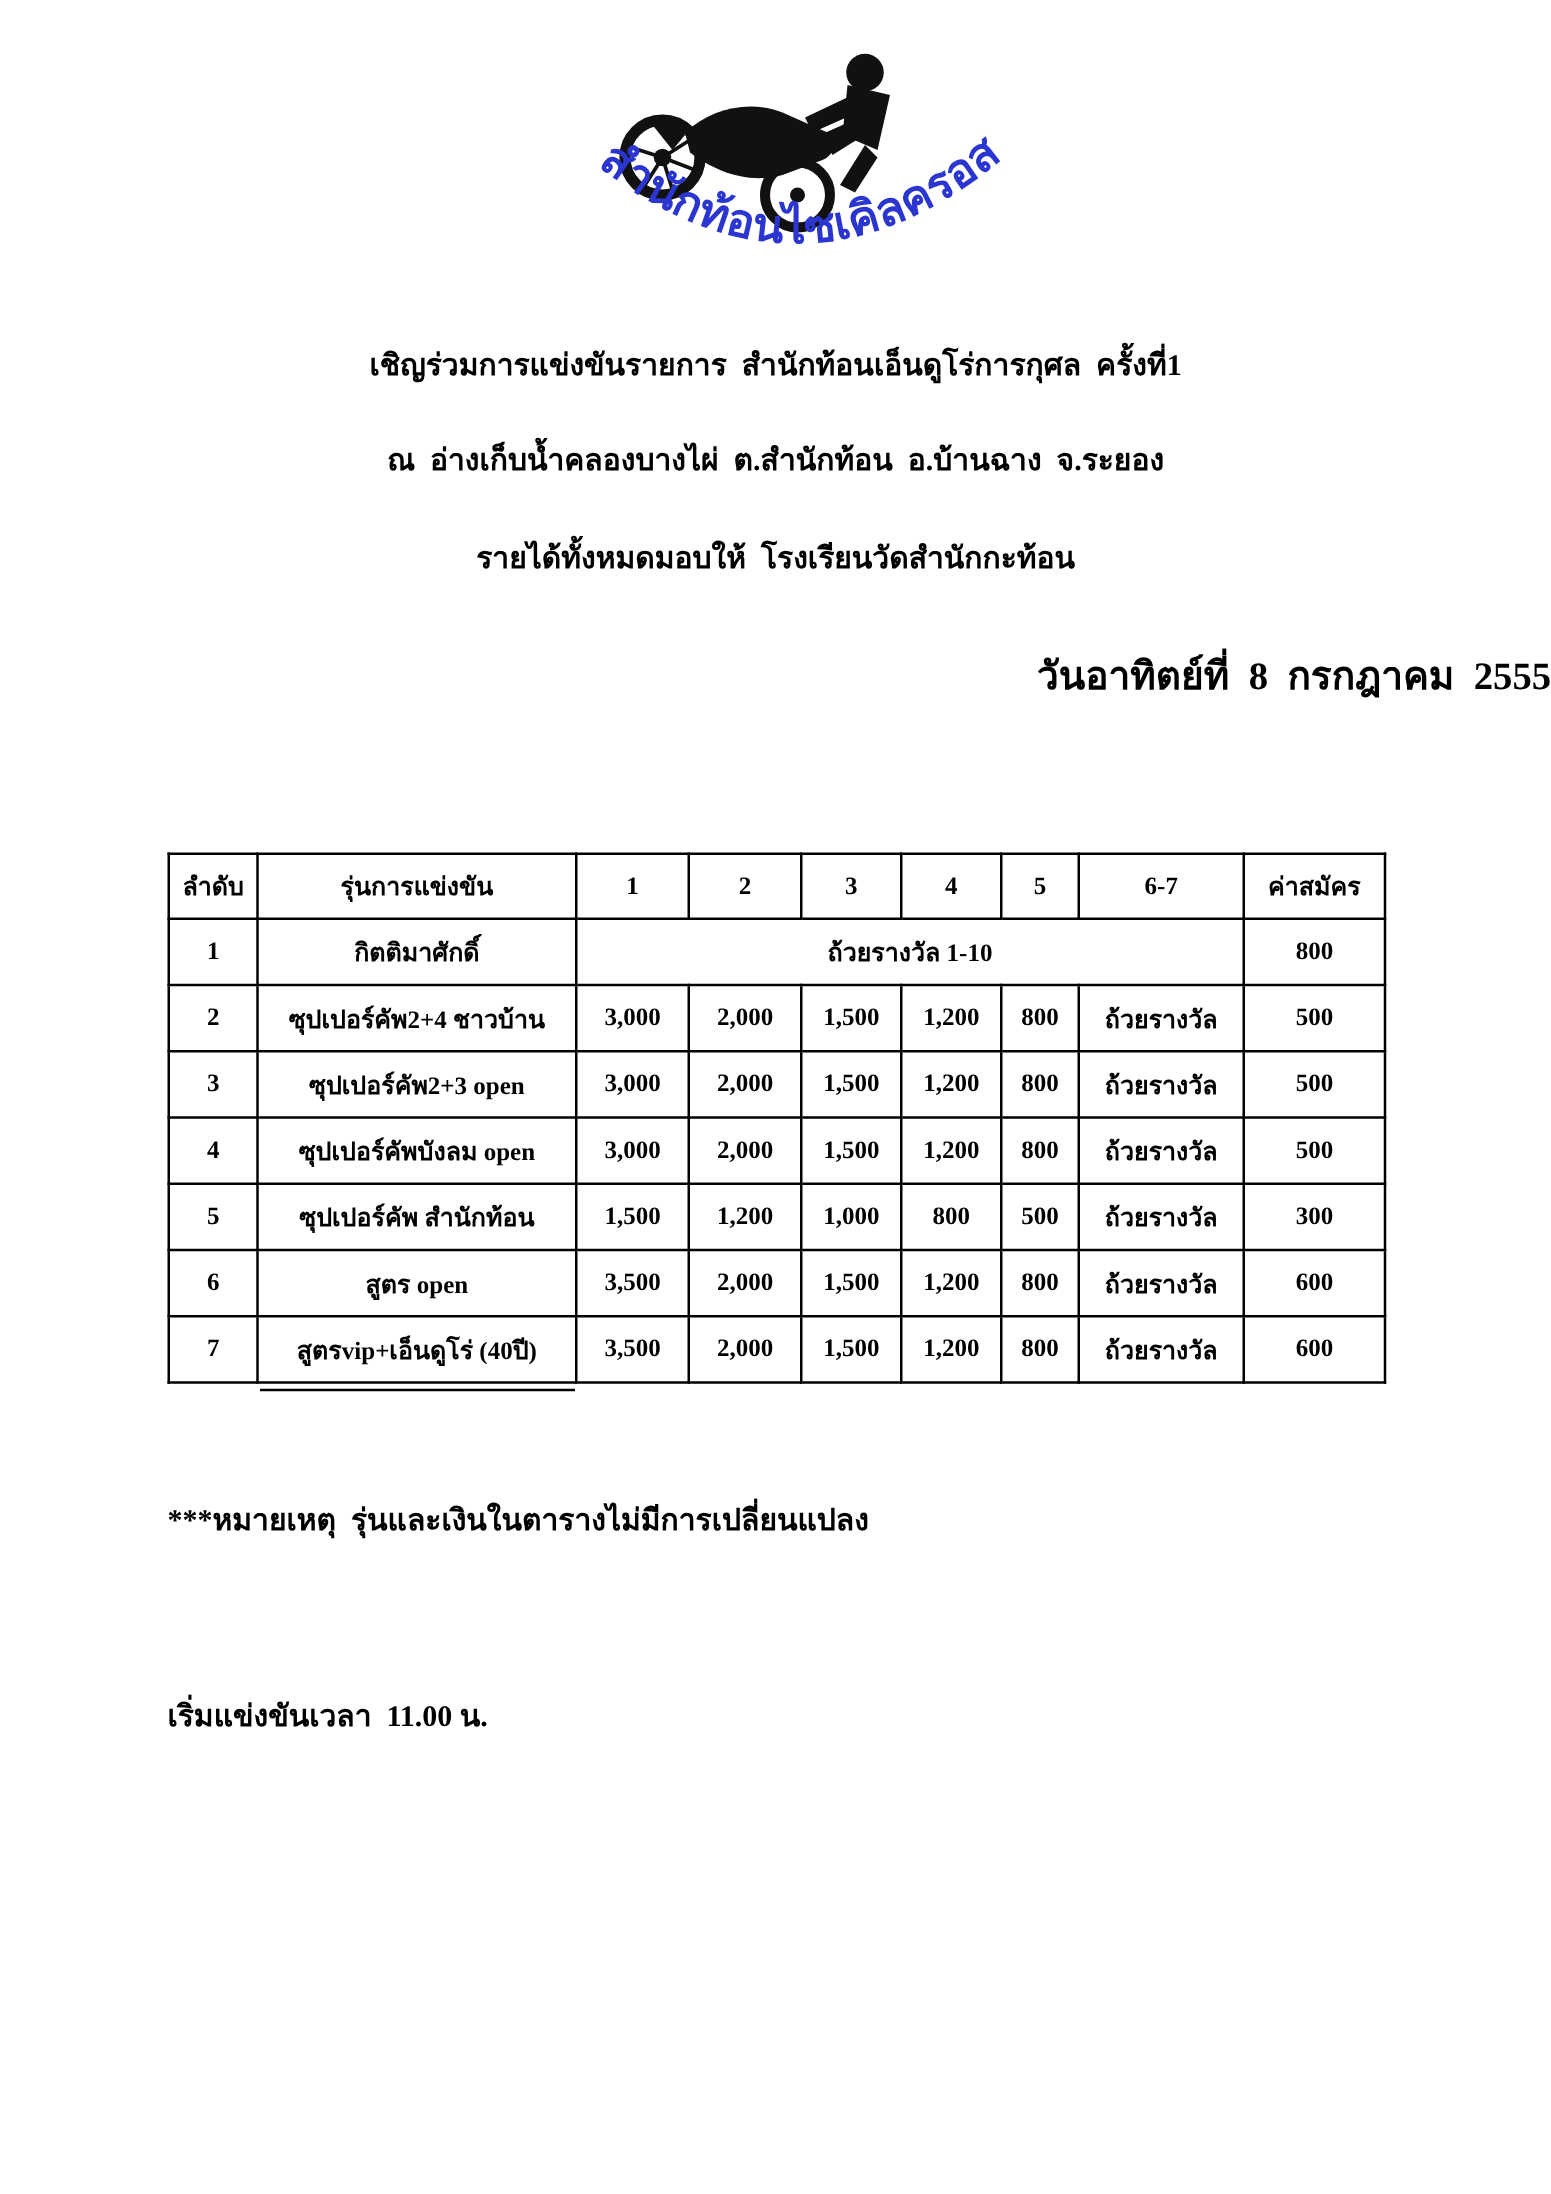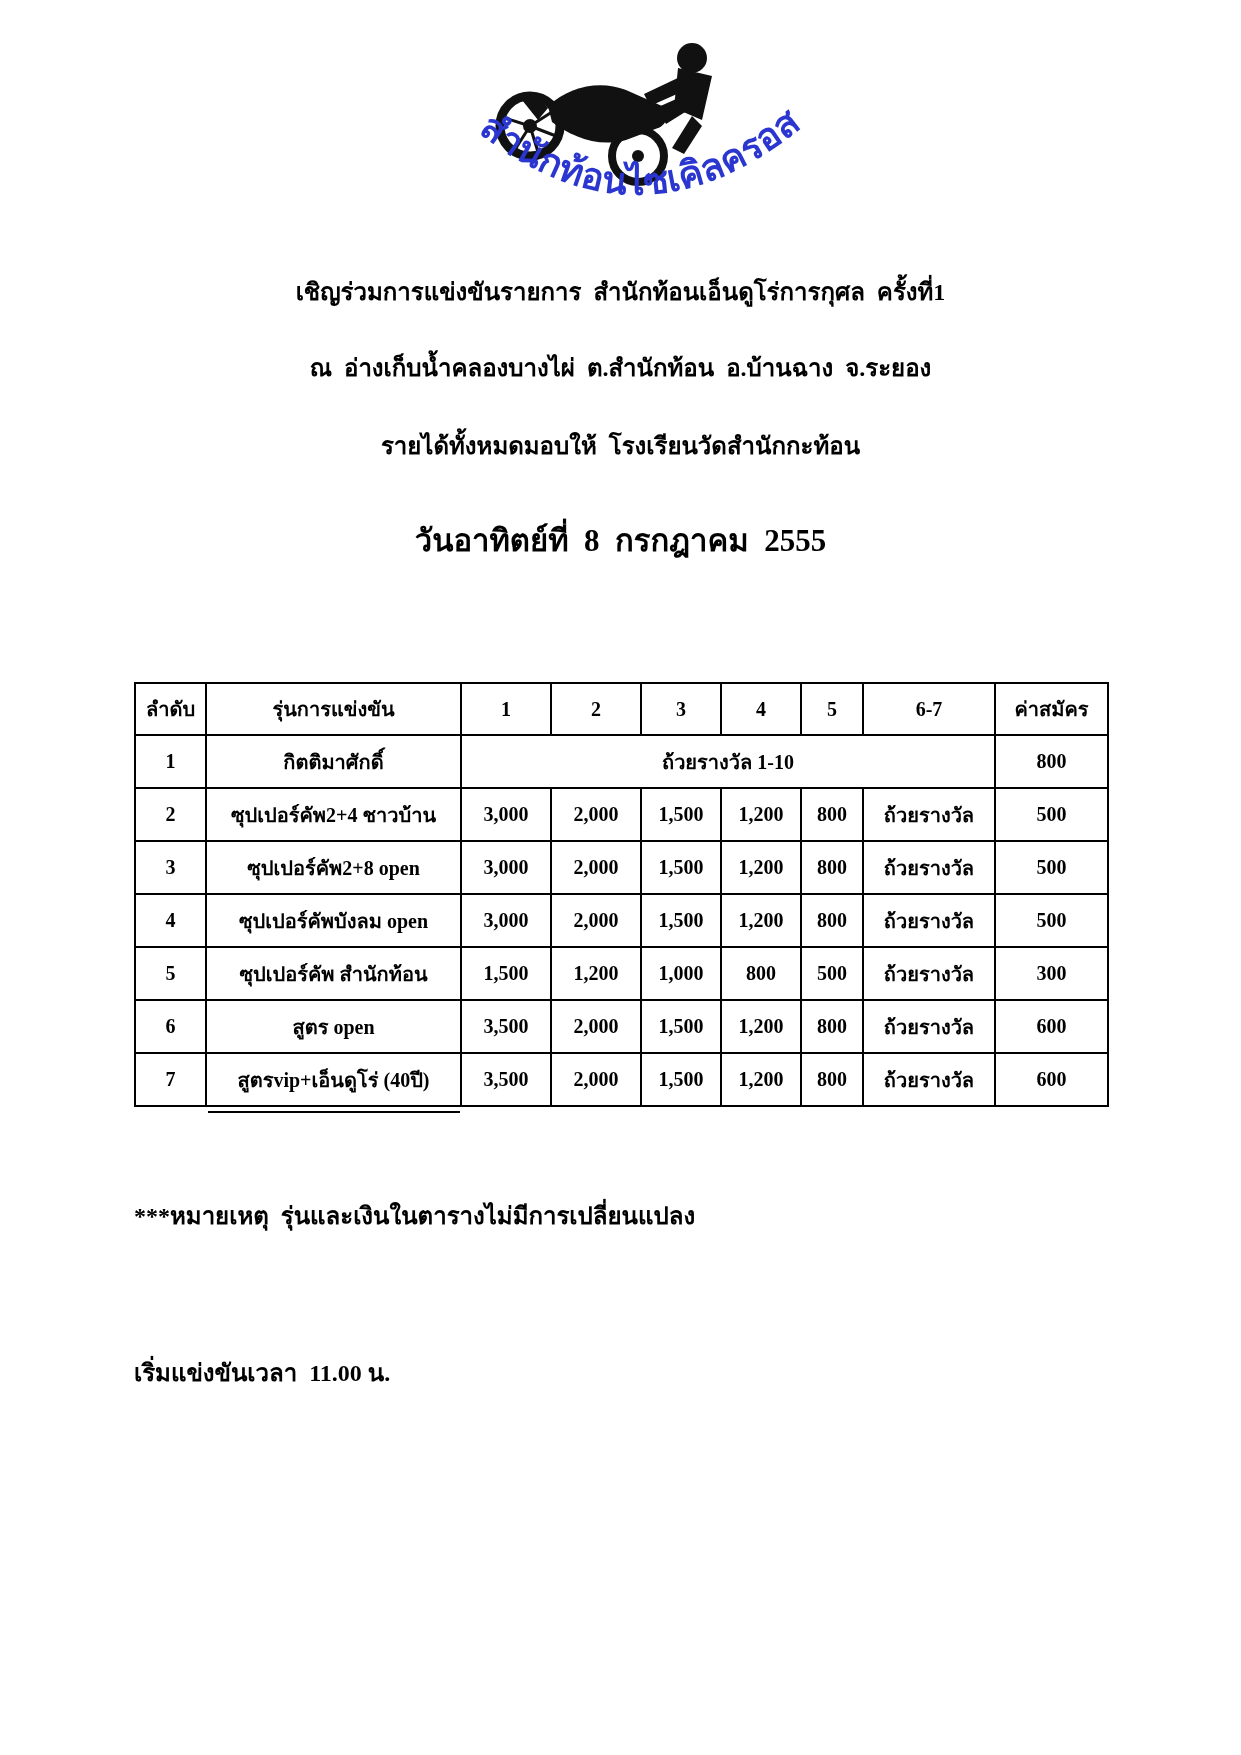--- a/index.html
+++ b/index.html
@@ -10,21 +10,21 @@
     color:#000;
     font-family:"Liberation Serif","DejaVu Serif",serif;
     overflow:hidden;
   }
   .center-line {
     position:absolute; left:0; width:100%;
     text-align:center; font-weight:bold;
     white-space:pre-wrap; color:#000;margin-top:10px;
   }
   .h-line   { font-size:24px; }
-  .h-date   { font-size:31px; }
+  .h-date   { font-size:31px;text-align:right; }
   .h-time   { font-size:22px; }
   .note {
     position:absolute; left:134px;
     font-weight:bold; font-size:24px;
     white-space:pre-wrap; color:#000;
   }
   .logo-wrap { position:absolute; left:430px; top:28px; width:420px; height:200px; }
   table.prize {
     position:absolute; left:134px; top:682px; width:973px;
     border-collapse:collapse; table-layout:fixed;
@@ -112,21 +112,21 @@
       <td>3,000</td>
       <td>2,000</td>
       <td>1,500</td>
       <td>1,200</td>
       <td>800</td>
       <td>ถ้วยรางวัล</td>
       <td>500</td>
     </tr>
     <tr>
       <td>3</td>
-      <td>ซุปเปอร์คัพ2+8  open</td>
+      <td>ซุปเปอร์คัพ2+3  open</td>
       <td>3,000</td>
       <td>2,000</td>
       <td>1,500</td>
       <td>1,200</td>
       <td>800</td>
       <td>ถ้วยรางวัล</td>
       <td>500</td>
     </tr>
     <tr>
       <td>4</td>

